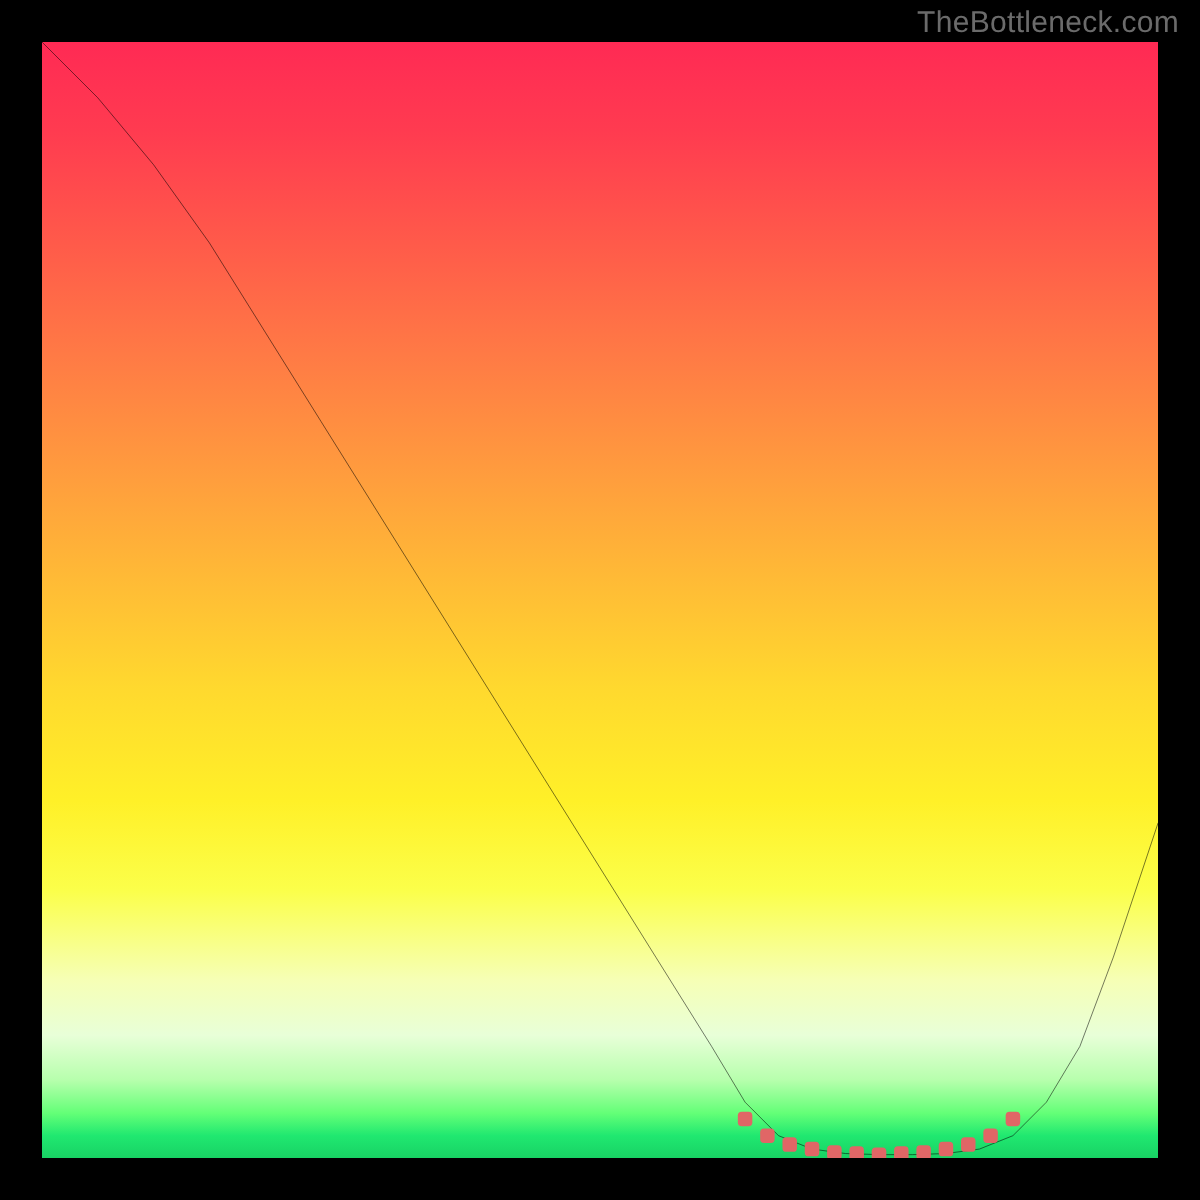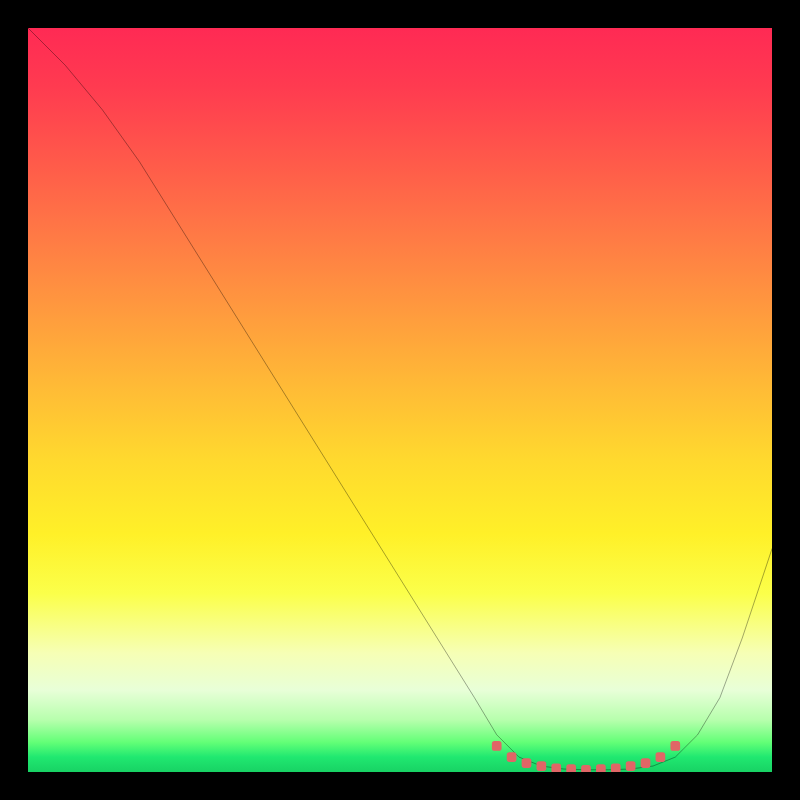--- a/index.html
+++ b/index.html
@@ -63,20 +63,21 @@
     color: #6b6b6b;
     font-size: 20px;
     font-weight: 400;
     letter-spacing: 0.2px;
   }
 </style>
 </head>
 <body>
 
 <div class="frame">
+  <div class="attribution">TheBottleneck.com</div>
 
   <div class="plot-area">
     <div class="gradient-bg"></div>
     <svg class="curve-svg" viewBox="0 0 100 100" preserveAspectRatio="none">
       <g>
         <path id="curve-path" fill="none" stroke="#000000" stroke-width="0.35" vector-effect="non-scaling-stroke" stroke-linecap="round" stroke-linejoin="round" d="M0.00 0.00 L5.00 5.00 L10.00 11.00 L15.00 18.00 L20.00 26.00 L25.00 34.00 L30.00 42.00 L35.00 50.00 L40.00 58.00 L45.00 66.00 L50.00 74.00 L55.00 82.00 L60.00 90.00 L63.00 95.00 L66.00 98.00 L69.00 99.20 L72.00 99.60 L75.00 99.70 L78.00 99.70 L81.00 99.60 L84.00 99.20 L87.00 98.00 L90.00 95.00 L93.00 90.00 L96.00 82.00 L100.00 70.00"></path>
       </g>
       <g id="markers-group">
           <rect x="62.35" y="95.85" width="1.30" height="1.30" rx="0.35" fill="#e06666"></rect>
           <rect x="64.35" y="97.35" width="1.30" height="1.30" rx="0.35" fill="#e06666"></rect>

